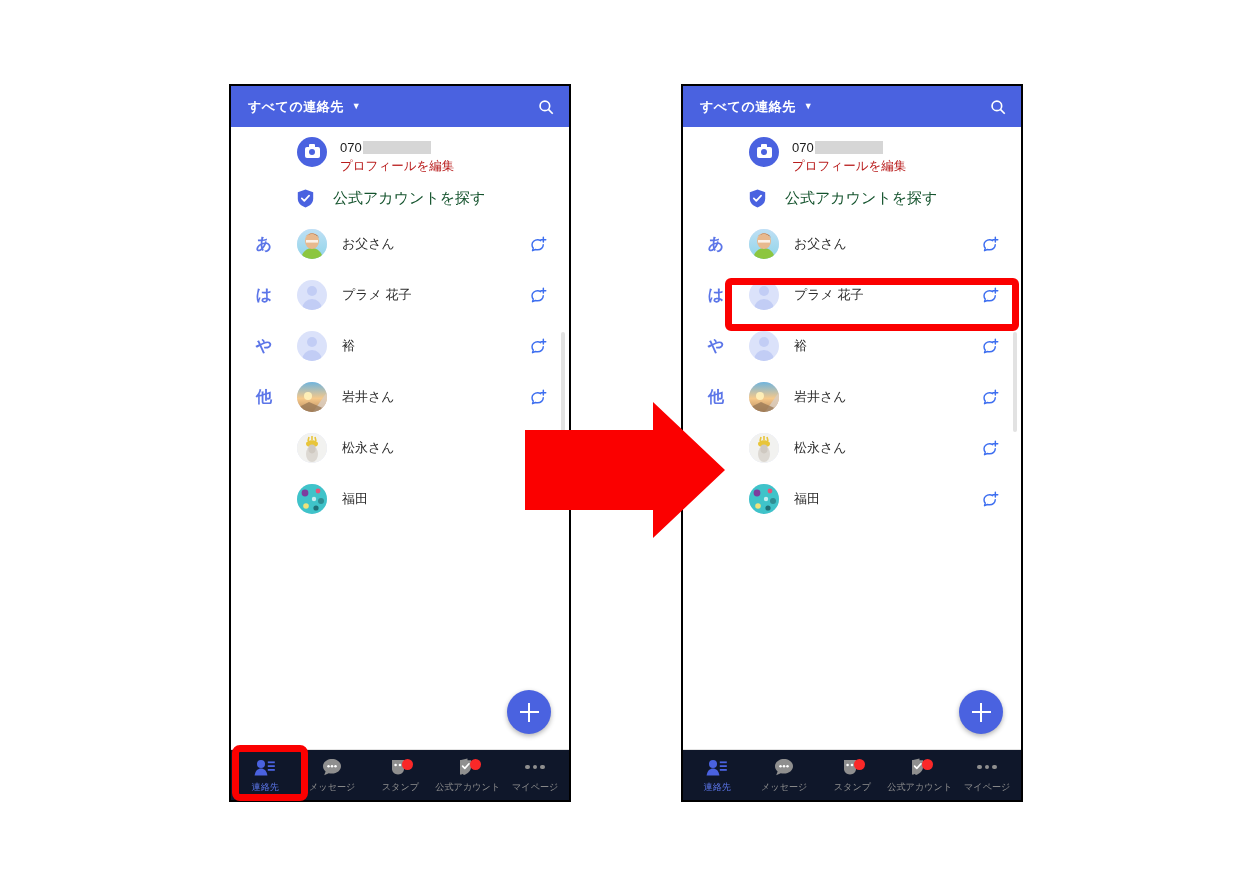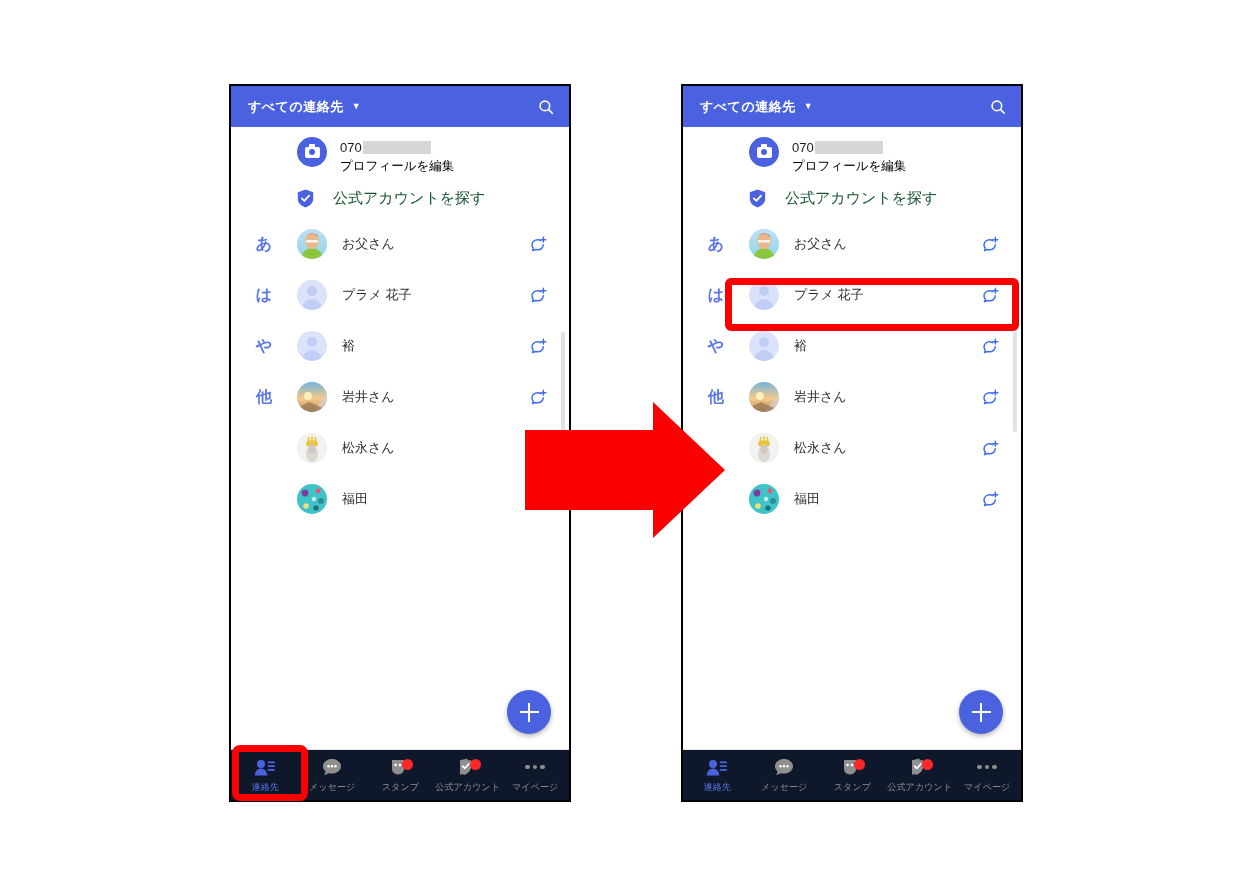--- a/index.html
+++ b/index.html
@@ -98,21 +98,21 @@
   }
   .profile-redact {
     display: inline-block;
     width: 68px; height: 13px;
     background: #d6d6d6;
     vertical-align: -2px;
     margin-left: 1px;
   }
   .profile-edit {
     font-size: 12.5px;
-    color: #000000;
+    color: #b91c1c;
     margin-top: 2px;
   }
 
   
   .official-row {
     display: flex;
     align-items: center;
     height: 40px;
     padding-left: 66px;
   }

